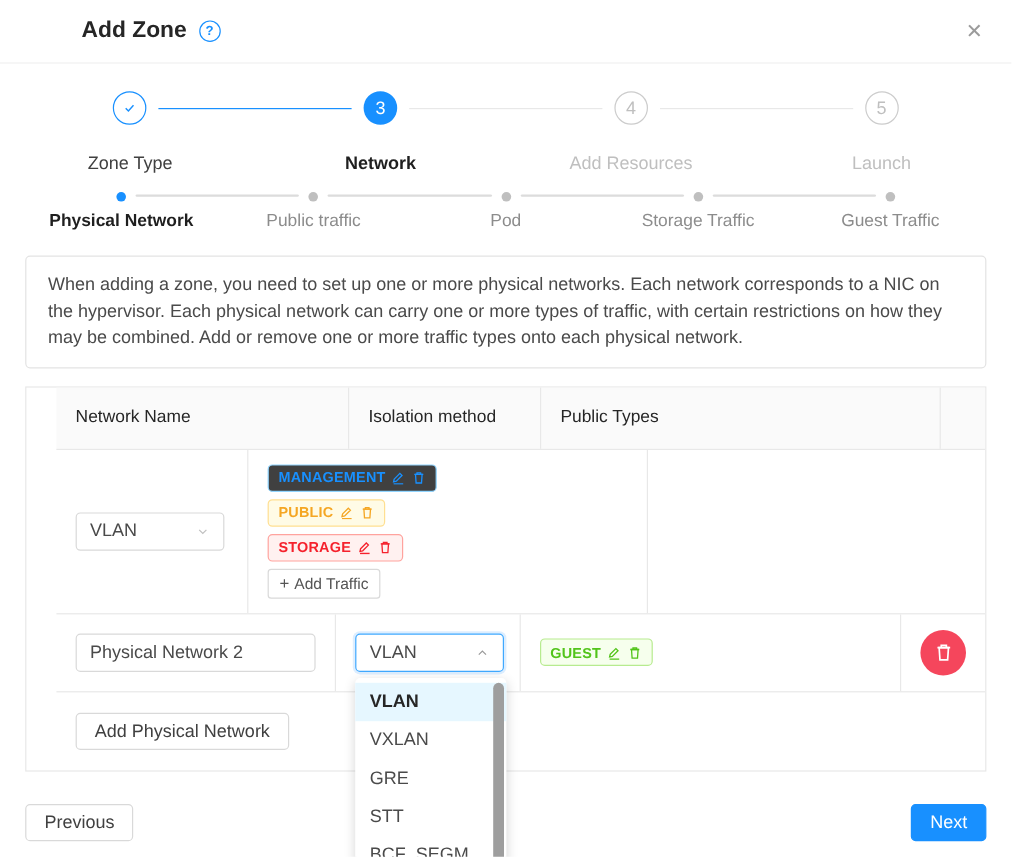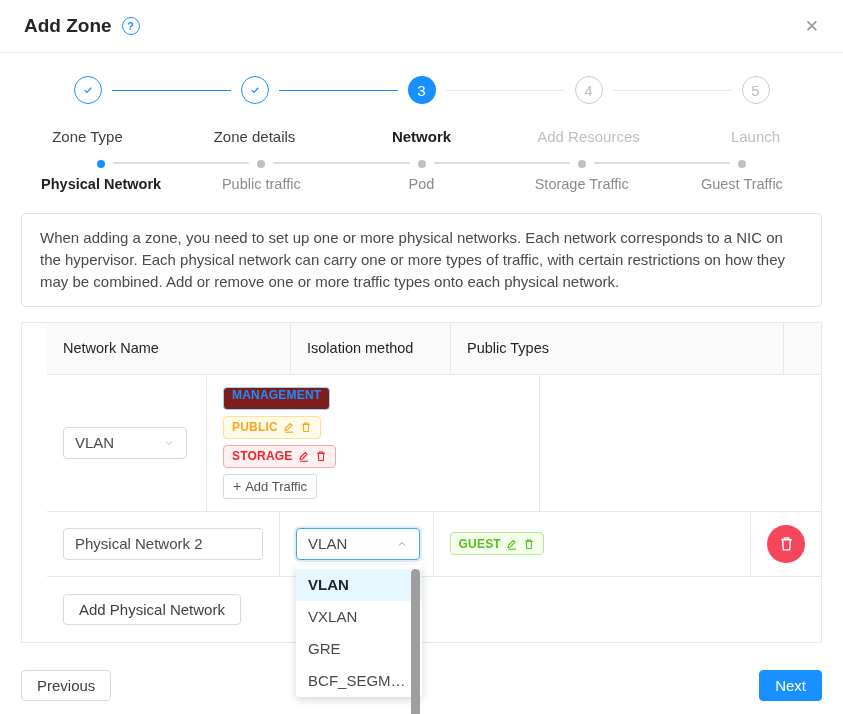--- a/index.html
+++ b/index.html
@@ -2,21 +2,21 @@
 <html><head>
 <meta charset="utf-8">
 <style>
   * { margin:0; padding:0; box-sizing:border-box; }
   html,body { width:843px; height:714px; overflow:hidden; background:#fff;
     font-family:"Liberation Sans","DejaVu Sans",sans-serif; color:#4a4a4a; }
 
   
   .dlg-header { display:flex; align-items:center; height:53px; padding:0 24px;
     border-bottom:1px solid #f0f0f0; }
-  .dlg-title { font-size:19px; font-weight:600; color:#262626; }
+  .dlg-title { font-size:19px; font-weight:600; color:#262626;margin-left:44px; }
   .help-badge { display:inline-flex; align-items:center; justify-content:center;
     width:18px; height:18px; margin-left:10px; border:1.6px solid #1890ff; border-radius:50%;
     color:#1890ff; font-size:11px; font-weight:700; cursor:pointer; }
   .close-x { margin-left:auto; color:#9b9b9b; font-size:17px; cursor:pointer; line-height:1; }
 
   
   .steps { display:flex; padding:23px 4px 0 4px; }
   .step { flex:1; position:relative; text-align:center; }
   .step:not(:last-child)::after { content:''; position:absolute; top:14px;
     left:calc(50% + 24px); width:calc(100% - 48px); height:1px; background:#e8e8e8; }
@@ -65,21 +65,21 @@
   .select { display:flex; align-items:center; justify-content:space-between;
     width:124px; height:32px; padding:0 11px; border:1px solid #d9d9d9; border-radius:4px;
     background:#fff; font-size:15px; color:#4a4a4a; cursor:pointer; }
   .select.focused { border-color:#40a9ff; box-shadow:0 0 0 2px rgba(24,144,255,.15); }
   .chev { width:12px; height:12px; }
 
   
   .tagstack { display:flex; flex-direction:column; align-items:flex-start; gap:6px; }
   .tag { display:inline-flex; align-items:center; gap:5px; height:23px; padding:0 8px;
     border-radius:4px; border:1px solid; font-size:12px; font-weight:600; letter-spacing:.2px; }
-  .tag-blue   { color:#1890ff; background:#7f1d1d; border-color:#91d5ff;flex-direction:column; }
+  .tag-blue   { color:#1890ff; background:#404040; border-color:#91d5ff; }
   .tag-orange { color:#f5a623; background:#fffbe6; border-color:#ffdf91;text-align:center; }
   .tag-red    { color:#f5222d; background:#fff1f0; border-color:#ffa39e; }
   .tag-green  { color:#52c41a; background:#f6ffed; border-color:#b7eb8f; }
   .tag-icon { width:12px; height:12px; cursor:pointer; }
 
   .btn { display:inline-flex; align-items:center; justify-content:center; height:31px;
     padding:0 15px; background:#fff; border:1px solid #d9d9d9; border-radius:4px;
     font-size:15px; color:#404040; cursor:pointer;
     font-family:"Liberation Sans","DejaVu Sans",sans-serif; }
   .btn-small { height:25px; padding:0 9px; font-size:13px; color:#555; border-radius:3px;
@@ -115,28 +115,20 @@
 
 <div class="steps">
   <div class="step finished">
     <div class="circle">
       <svg class="chev" width="15" height="15" viewBox="0 0 24 24" fill="none" stroke="#1890ff" stroke-width="2.4">
           <polyline points="5.5 12.5 10 17 18.5 7.5"></polyline>
         </svg>
     </div>
     <div class="slabel">Zone Type</div>
   </div>
-  <div class="step finished">
-    <div class="circle">
-      <svg class="chev" width="15" height="15" viewBox="0 0 24 24" fill="none" stroke="#1890ff" stroke-width="2.4">
-          <polyline points="5.5 12.5 10 17 18.5 7.5"></polyline>
-        </svg>
-    </div>
-    <div class="slabel">Zone details</div>
-  </div>
   <div class="step active">
     <div class="circle">
       <span>3</span>
     </div>
     <div class="slabel">Network</div>
   </div>
   <div class="step wait">
     <div class="circle">
       <span>4</span>
     </div>
@@ -250,20 +242,21 @@
         <div class="select focused">
           <span>VLAN</span>
           <svg class="chev" viewBox="0 0 24 24" fill="none" stroke="#999999" stroke-width="2">
               <polyline points="6 15 12 9 18 15"></polyline>
             </svg>
         </div>
         <div class="dropdown">
           <div class="dd-opt selected">VLAN</div>
           <div class="dd-opt">VXLAN</div>
           <div class="dd-opt">GRE</div>
+          <div class="dd-opt">STT</div>
           <div class="dd-opt">BCF_SEGM…</div>
           <div class="dd-scrollbar"></div>
         </div>
       </div>
     </div>
     <div class="td c3">
       <div class="tagstack">
         <span class="tag tag-green">
           <span>GUEST</span>
           <svg class="tag-icon" viewBox="0 0 24 24" fill="none" stroke="currentColor" stroke-width="2.2">

